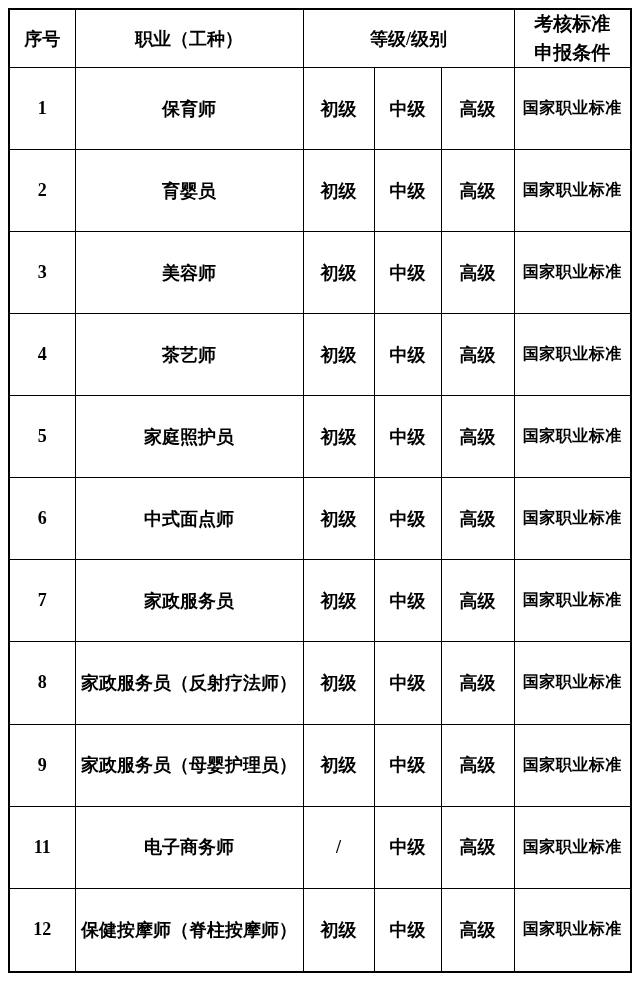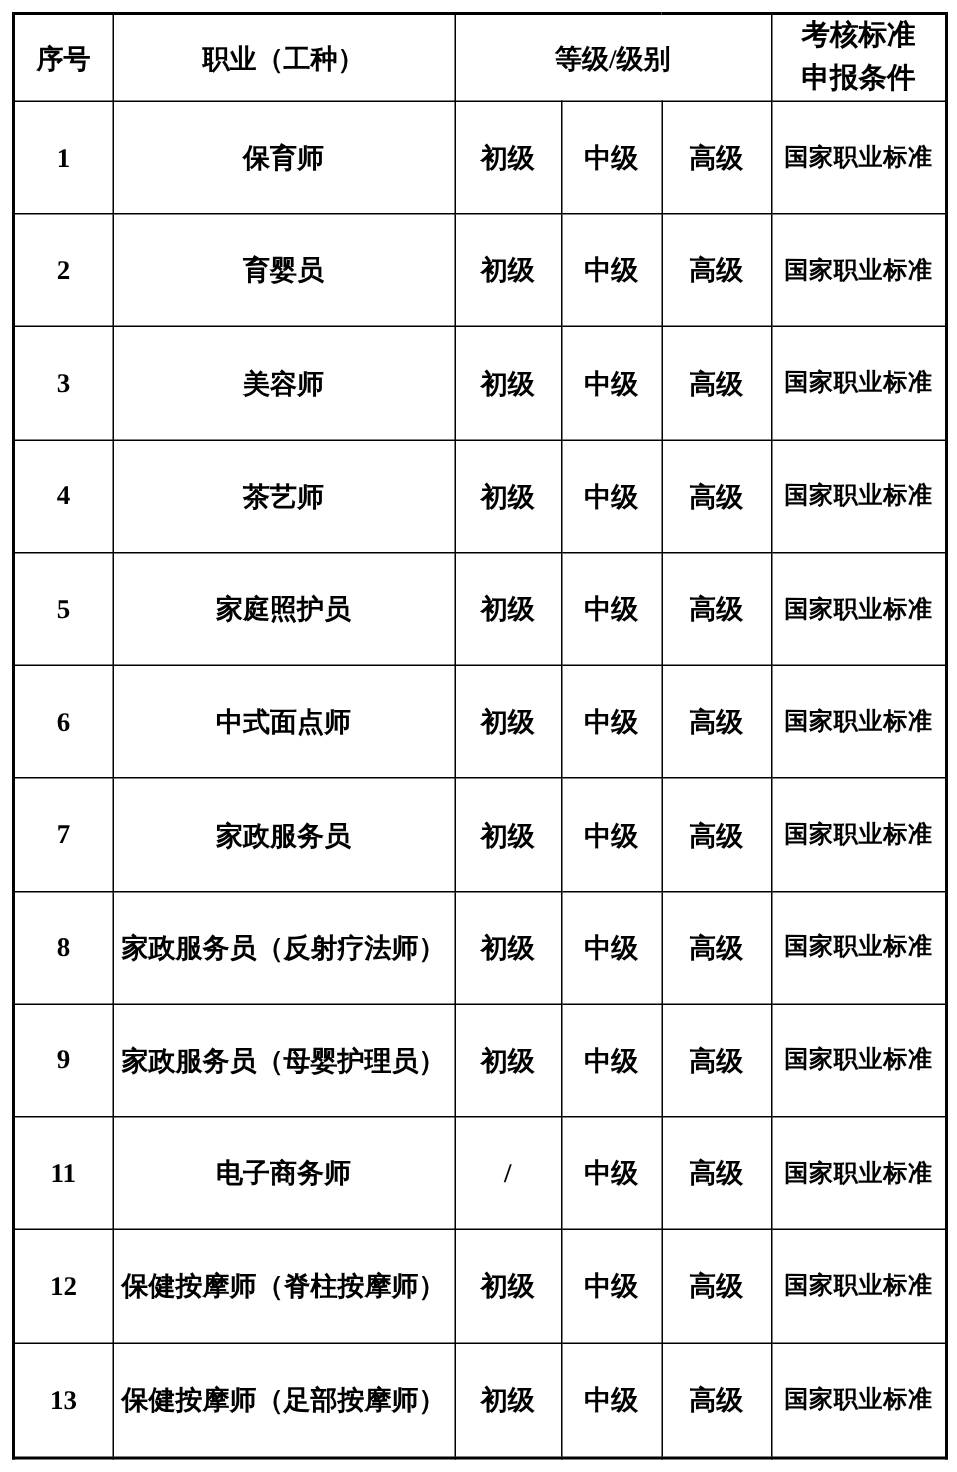--- a/index.html
+++ b/index.html
@@ -168,25 +168,17 @@
 
   <tr>
     <td class="cell-seq">12</td>
     <td class="cell-occupation">保健按摩师（脊柱按摩师）</td>
     <td class="cell-level-junior">初级</td>
     <td class="cell-level-intermediate">中级</td>
     <td class="cell-level-senior">高级</td>
     <td class="cell-standard">国家职业标准</td>
   </tr>
 
-  <tr>
-    <td class="cell-seq">13</td>
-    <td class="cell-occupation">保健按摩师（足部按摩师）</td>
-    <td class="cell-level-junior">初级</td>
-    <td class="cell-level-intermediate">中级</td>
-    <td class="cell-level-senior">高级</td>
-    <td class="cell-standard">国家职业标准</td>
-  </tr>
 
 
 </tbody>
   </table>
 </div>
 
 </body></html>

